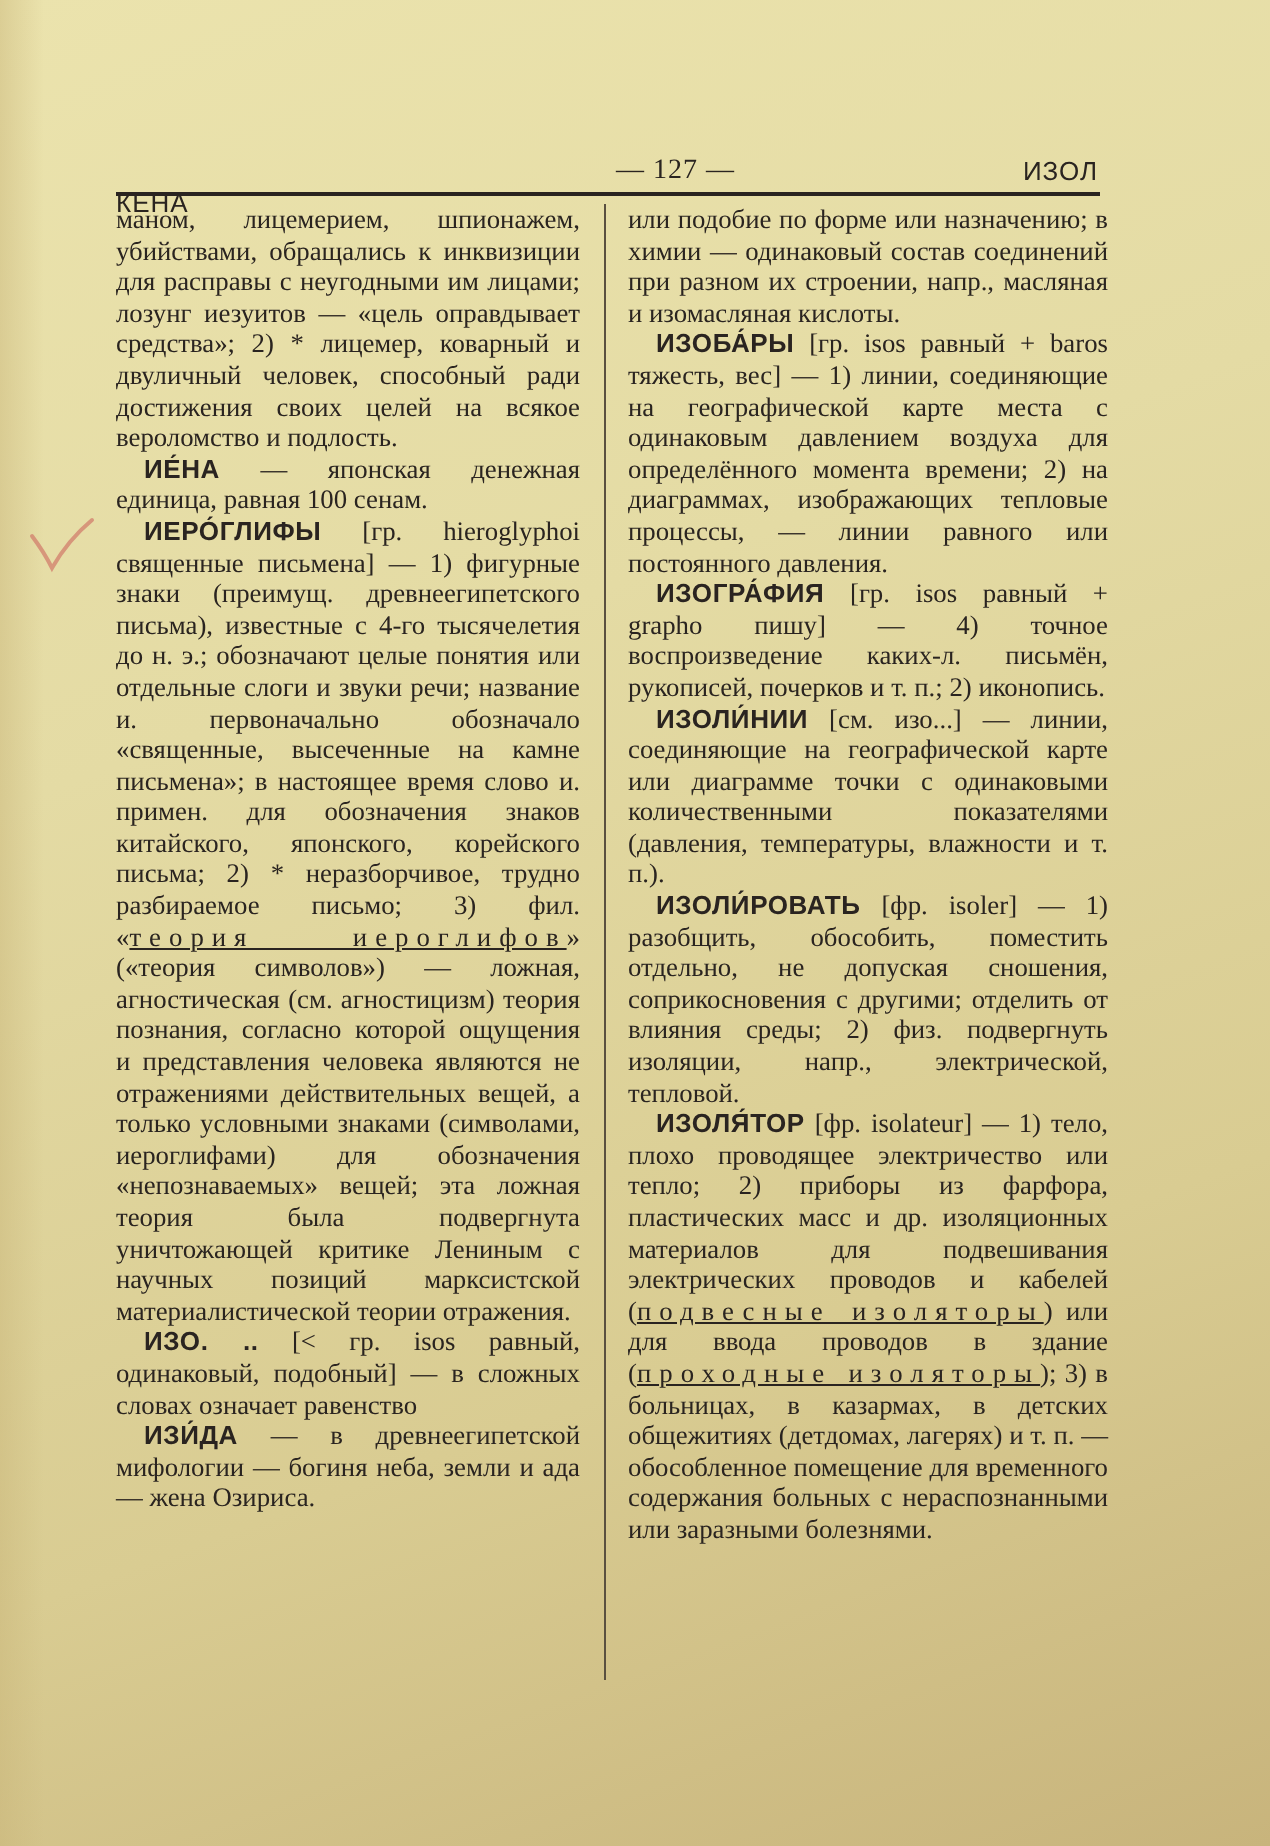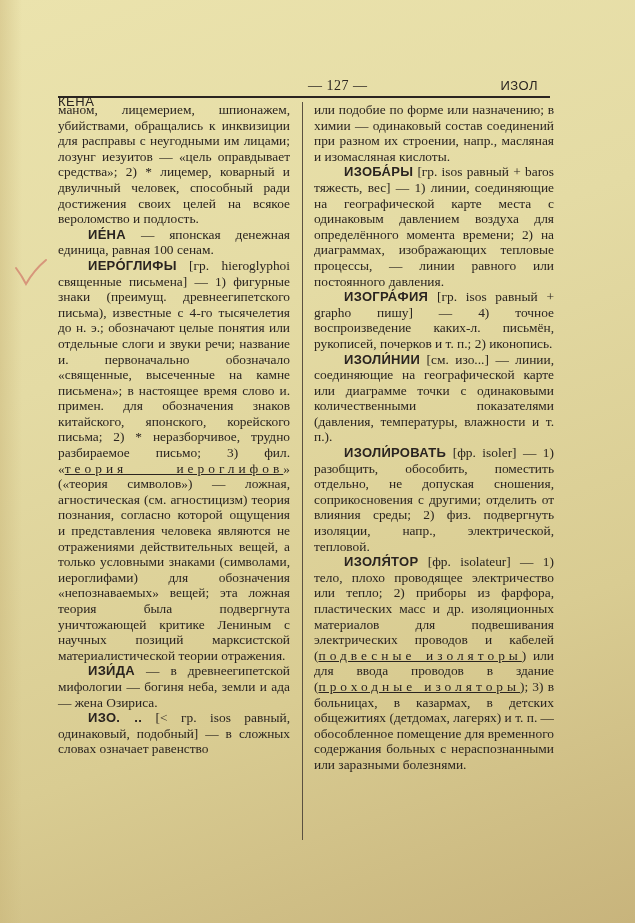--- a/index.html
+++ b/index.html
@@ -12,38 +12,38 @@
   .page-shade-left {
     position: absolute; left: 0; top: 0; width: 22px; height: 923px;
     background: linear-gradient(90deg, rgba(200,180,120,0.45), rgba(200,180,120,0));
   }
   .header {
     position: absolute; left: 58px; top: 78px; width: 492px; height: 16px;
     font-family: "Liberation Sans", sans-serif; font-size: 13px; letter-spacing: 0.5px;
   }
   .header .left { position: absolute; left 0; left: 0; top: 16px; }
   .header .center { position: absolute; left: 210px; top: 0; font-family: "Liberation Serif", serif; font-size: 14px; margin-left: 40px; }
-  .header .right { position: absolute; right: 12px; top: 0; text-align: center; }
+  .header .right { position: absolute; right: 1px; top: 0; text-align: center; }
   .header-rule {
     position: absolute; left: 58px; top: 96px; width: 492px; height: 2px; background: #2a2420;
   }
   .col {
     position: absolute; top: 102px;
     font-size: 13.4px; line-height: 15.6px;
     text-align: justify; hyphens: manual;
   }
   .col-left { left: 58px; width: 232px; }
   .col-right { left: 314px; width: 240px; }
   .col-divider {
     position: absolute; left: 302px; top: 102px; width: 1px; height: 738px;
     background: #5a5040;
   }
   .col p { margin: 0; text-indent: 14px; }
   .col p.cont { text-indent: 0; }
-  .hw { font-family: "Liberation Sans", sans-serif; font-weight: bold; font-size: 13px; letter-spacing: 0.3px; margin-left: 16px; }
+  .hw { font-family: "Liberation Sans", sans-serif; font-weight: bold; font-size: 13px; letter-spacing: 0.3px; }
   .it { }
   .sp { letter-spacing: 4px; text-decoration: underline; }
   .pen-mark {
     position: absolute; left: 12px; top: 258px; width: 36px; height: 30px;
   }
 </style>
 </head>
 <body>
 
 <div class="page-shade-left"></div>
@@ -56,22 +56,22 @@
 <div class="header-rule"></div>
 
 <svg class="pen-mark" viewBox="0 0 36 30">
   <path d="M4 10 Q10 18 14 26 Q22 12 34 2" fill="none" stroke="#d07868" stroke-width="2" stroke-linecap="round" opacity="0.7"></path>
 </svg>
 
 <div class="col col-left">
   <p class="cont">маном, лицемерием, шпионажем, убийствами, обращались к инквизиции для расправы с неугодными им лицами; лозунг иезуитов — «цель оправдывает средства»; 2) * лицемер, коварный и двуличный человек, способный ради достижения своих целей на всякое вероломство и подлость.</p>
   <p><span class="hw">ИЕ́НА</span><span> — японская денежная единица, равная 100 </span><span class="it">сенам.</span></p>
   <p><span class="hw">ИЕРО́ГЛИФЫ</span><span> [гр. hieroglyphoi священные письмена] — 1) фигурные знаки (преимущ. древнеегипетского письма), известные с 4-го тысячелетия до н. э.; обозначают целые понятия или отдельные слоги и звуки речи; название и. первоначально обозначало «священные, высеченные на камне письмена»; в настоящее время слово и. примен. для обозначения знаков китайского, японского, корейского письма; 2) * неразборчивое, трудно разбираемое письмо; 3) </span><span class="it">фил.</span><span> «</span><span class="sp">теория иероглифов</span><span>» («теория символов») — ложная, агностическая (см. </span><span class="it">агностицизм</span><span>) теория познания, согласно которой ощущения и представления человека являются не отражениями действительных вещей, а только условными знаками (</span><span class="it">символами</span><span>, иероглифами) для обозначения «непознаваемых» вещей; эта ложная теория была подвергнута уничтожающей критике Лениным с научных позиций марксистской материалистической теории отражения.</span></p>
+  <p><span class="hw">ИЗО. ..</span><span> [&lt; гр. isos равный, одинаковый, подобный] — в сложных словах означает равенство</span></p>
   <p><span class="hw">ИЗИ́ДА</span><span> — в древнеегипетской мифологии — богиня неба, земли и ада — жена </span><span class="it">Озириса.</span></p>
-  <p><span class="hw">ИЗО. ..</span><span> [&lt; гр. isos равный, одинаковый, подобный] — в сложных словах означает равенство</span></p>
 </div>
 
 <div class="col-divider"></div>
 
 <div class="col col-right">
   <p class="cont">или подобие по форме или назначению; в химии — одинаковый состав соединений при разном их строении, напр., масляная и изомасляная кислоты.</p>
   <p><span class="hw">ИЗОБА́РЫ</span><span> [гр. isos равный + baros тяжесть, вес] — 1) линии, соединяющие на географической карте места с одинаковым давлением воздуха для определённого момента времени; 2) на диаграммах, изображающих тепловые процессы, — линии равного или постоянного давления.</span></p>
   <p><span class="hw">ИЗОГРА́ФИЯ</span><span> [гр. isos равный + grapho пишу] — 4) точное воспроизведение каких-л. письмён, рукописей, почерков и т. п.; 2) иконопись.</span></p>
   <p><span class="hw">ИЗОЛИ́НИИ</span><span> [см. </span><span class="it">изо...</span><span>] — линии, соединяющие на географической карте или диаграмме точки с одинаковыми количественными показателями (давления, температуры, влажности и т. п.).</span></p>
   <p><span class="hw">ИЗОЛИ́РОВАТЬ</span><span> [фр. isoler] — 1) разобщить, обособить, поместить отдельно, не допуская сношения, соприкосновения с другими; отделить от влияния среды; 2) </span><span class="it">физ.</span><span> подвергнуть </span><span class="it">изоляции,</span><span> напр., электрической, тепловой.</span></p>

